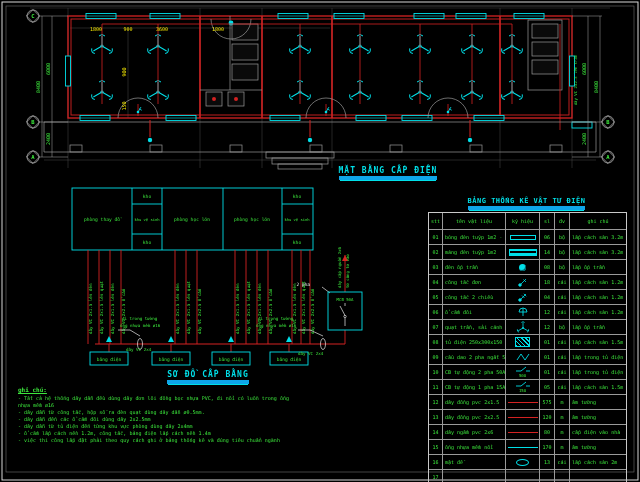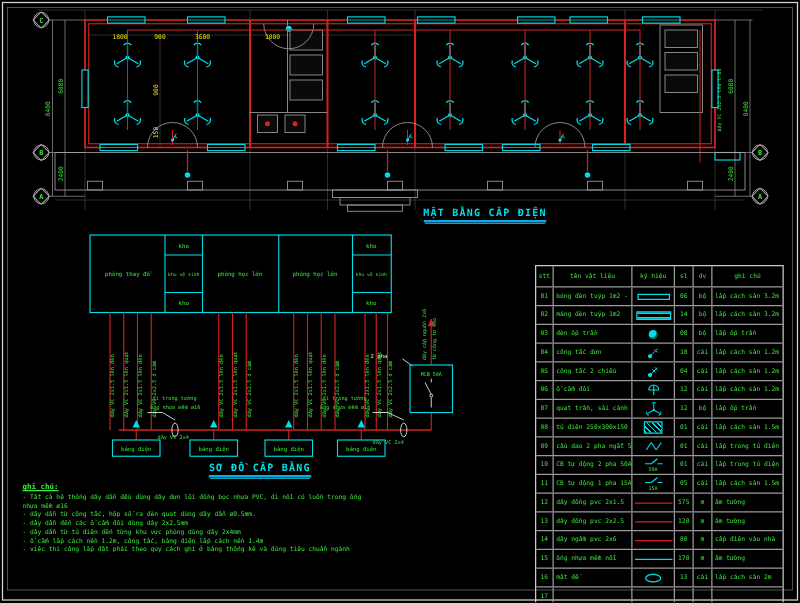--- a/index.html
+++ b/index.html
@@ -1,21 +1,21 @@
 <!DOCTYPE html>
 <html><head>
 <meta charset="utf-8">
 <style>
   html,body{margin:0;padding:0;background:#000;}
   #sheet{position:relative;width:640px;height:482px;background:#000;overflow:hidden;
          font-family:"DejaVu Sans Mono",monospace;}
   svg text{font-family:"DejaVu Sans Mono",monospace;}
   .abs{position:absolute;}
   .title{color:#00dfe8;font-weight:bold;text-align:center;}
-  .title span{display:inline-block;border-bottom:2px solid #0ea5e9;padding-bottom:1px;
+  .title span{display:inline-block;border-bottom:4px solid #0ea5e9;padding-bottom:1px;
               box-shadow:0 2px 0 -1px #00dfe8;}
   
   #mat-table{position:absolute;left:428px;top:212px;width:197px;border:1px solid #c9c9c9;
              color:#3ce83c;font-size:5px;}
   .tr{display:grid;grid-template-columns:14px 63px 34px 15px 15px 1fr;height:14px;
       border-top:1px solid #9a9a9a;}
   .tr.head{height:16px;border-top:none;}
   .td{border-right:1px solid #9a9a9a;display:flex;align-items:center;padding:0 2px;
       overflow:hidden;white-space:nowrap;}
   .td:last-child{border-right:none;}
@@ -371,20 +371,21 @@
       <text transform="rotate(-90 341 288)" x="341" y="288" fill="#3ce83c" font-size="4">dây cấp nguồn 2x6</text>
       <text transform="rotate(-90 348.5 288)" x="348.5" y="288" fill="#3ce83c" font-size="4">từ công tơ vào</text>
       <text x="310" y="286" fill="#e8e8e8" font-size="4.5" text-anchor="end">2 pha</text>
     </g>
   </g>
 </svg>
 
 
 <div class="abs title" style="left:300px;top:166px;width:176px;font-size:8px;letter-spacing:1px;"><span>MẶT BẰNG CẤP ĐIỆN</span></div>
 <div class="abs title" style="left:138px;top:370px;width:140px;font-size:8px;letter-spacing:1px;"><span>SƠ ĐỒ CẤP BẰNG</span></div>
+<div class="abs title" style="left:428px;top:197px;width:197px;font-size:7px;letter-spacing:0.5px;"><span>BẢNG THỐNG KÊ VẬT TƯ ĐIỆN</span></div>
 
 
 <div id="mat-table">
   <div class="tr head">
     <div class="td c">stt</div>
     <div class="td c">tên vật liệu</div>
     <div class="td c">ký hiệu</div>
     <div class="td c">sl</div>
     <div class="td c">đv</div>
     <div class="td c">ghi chú</div>

